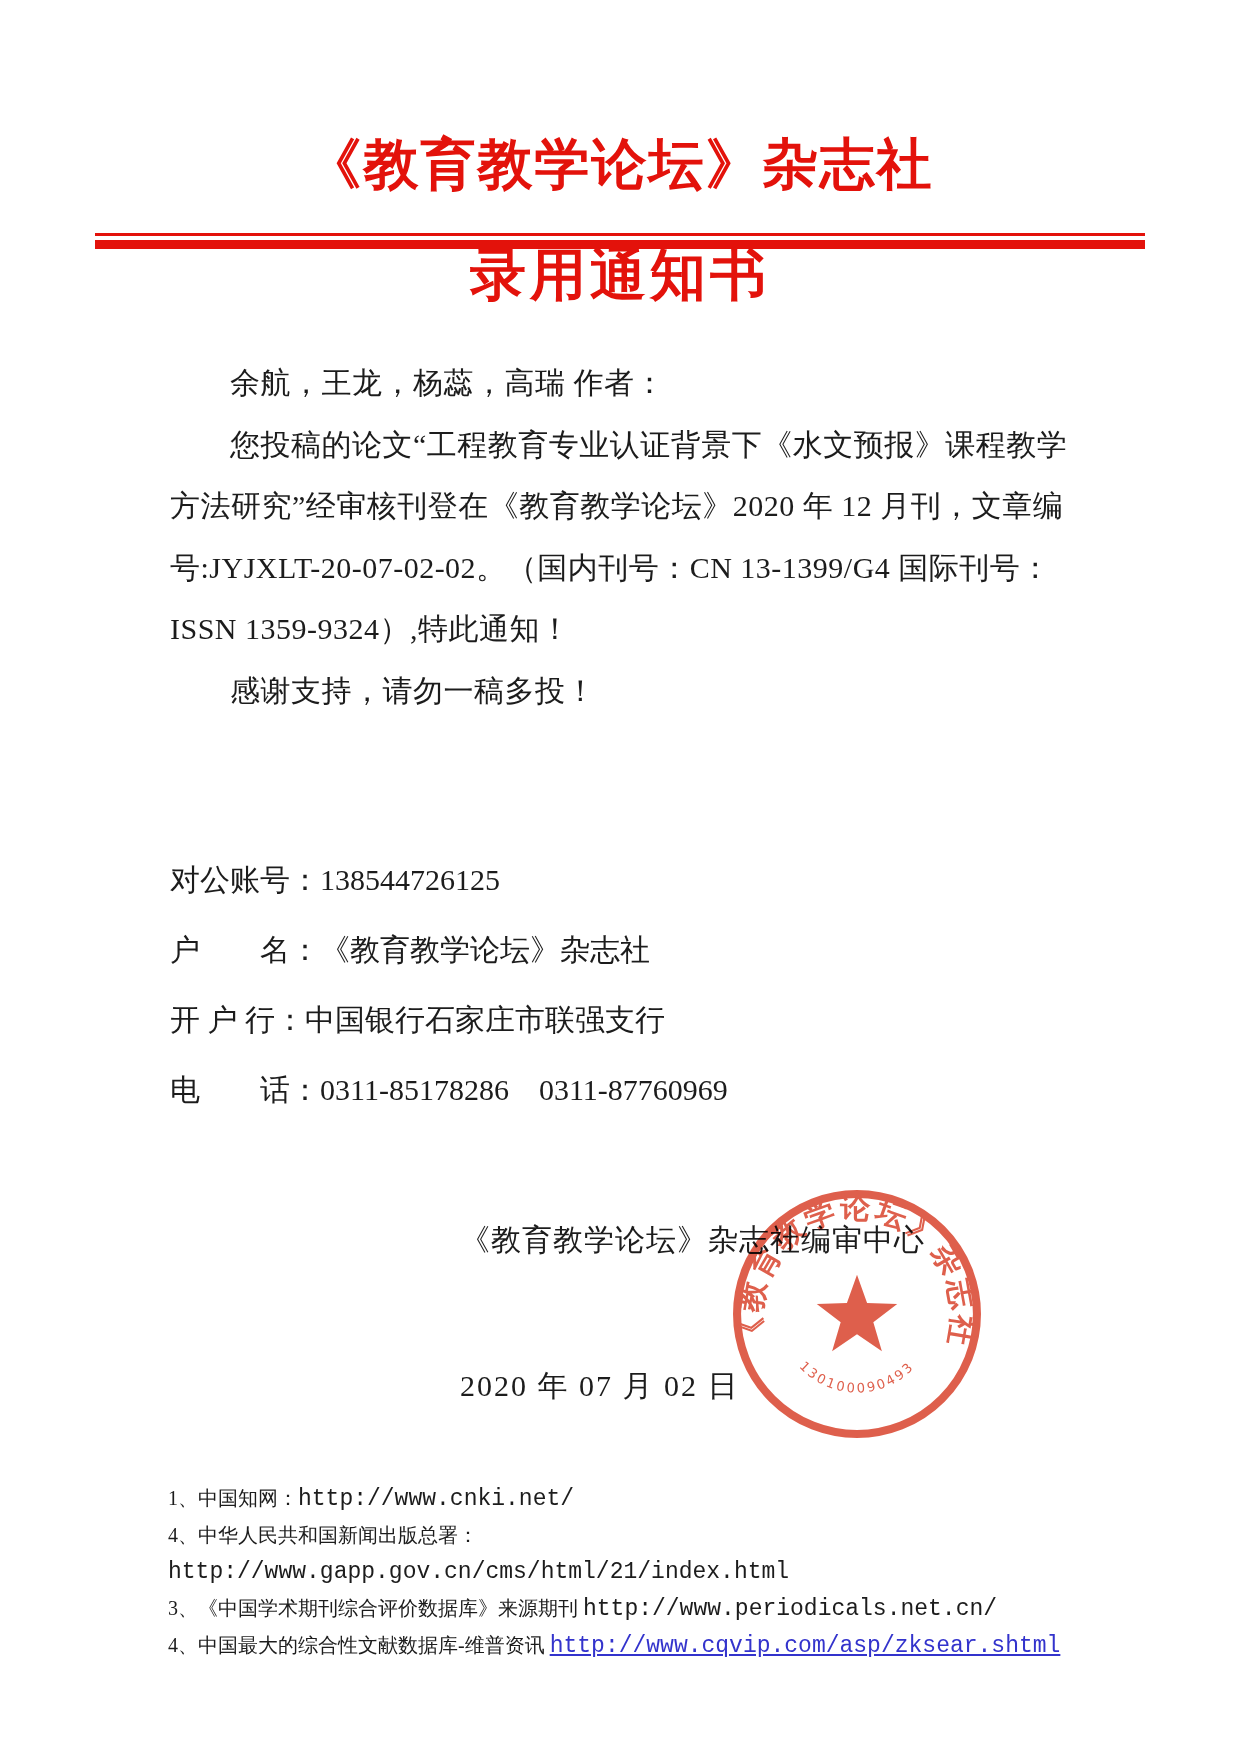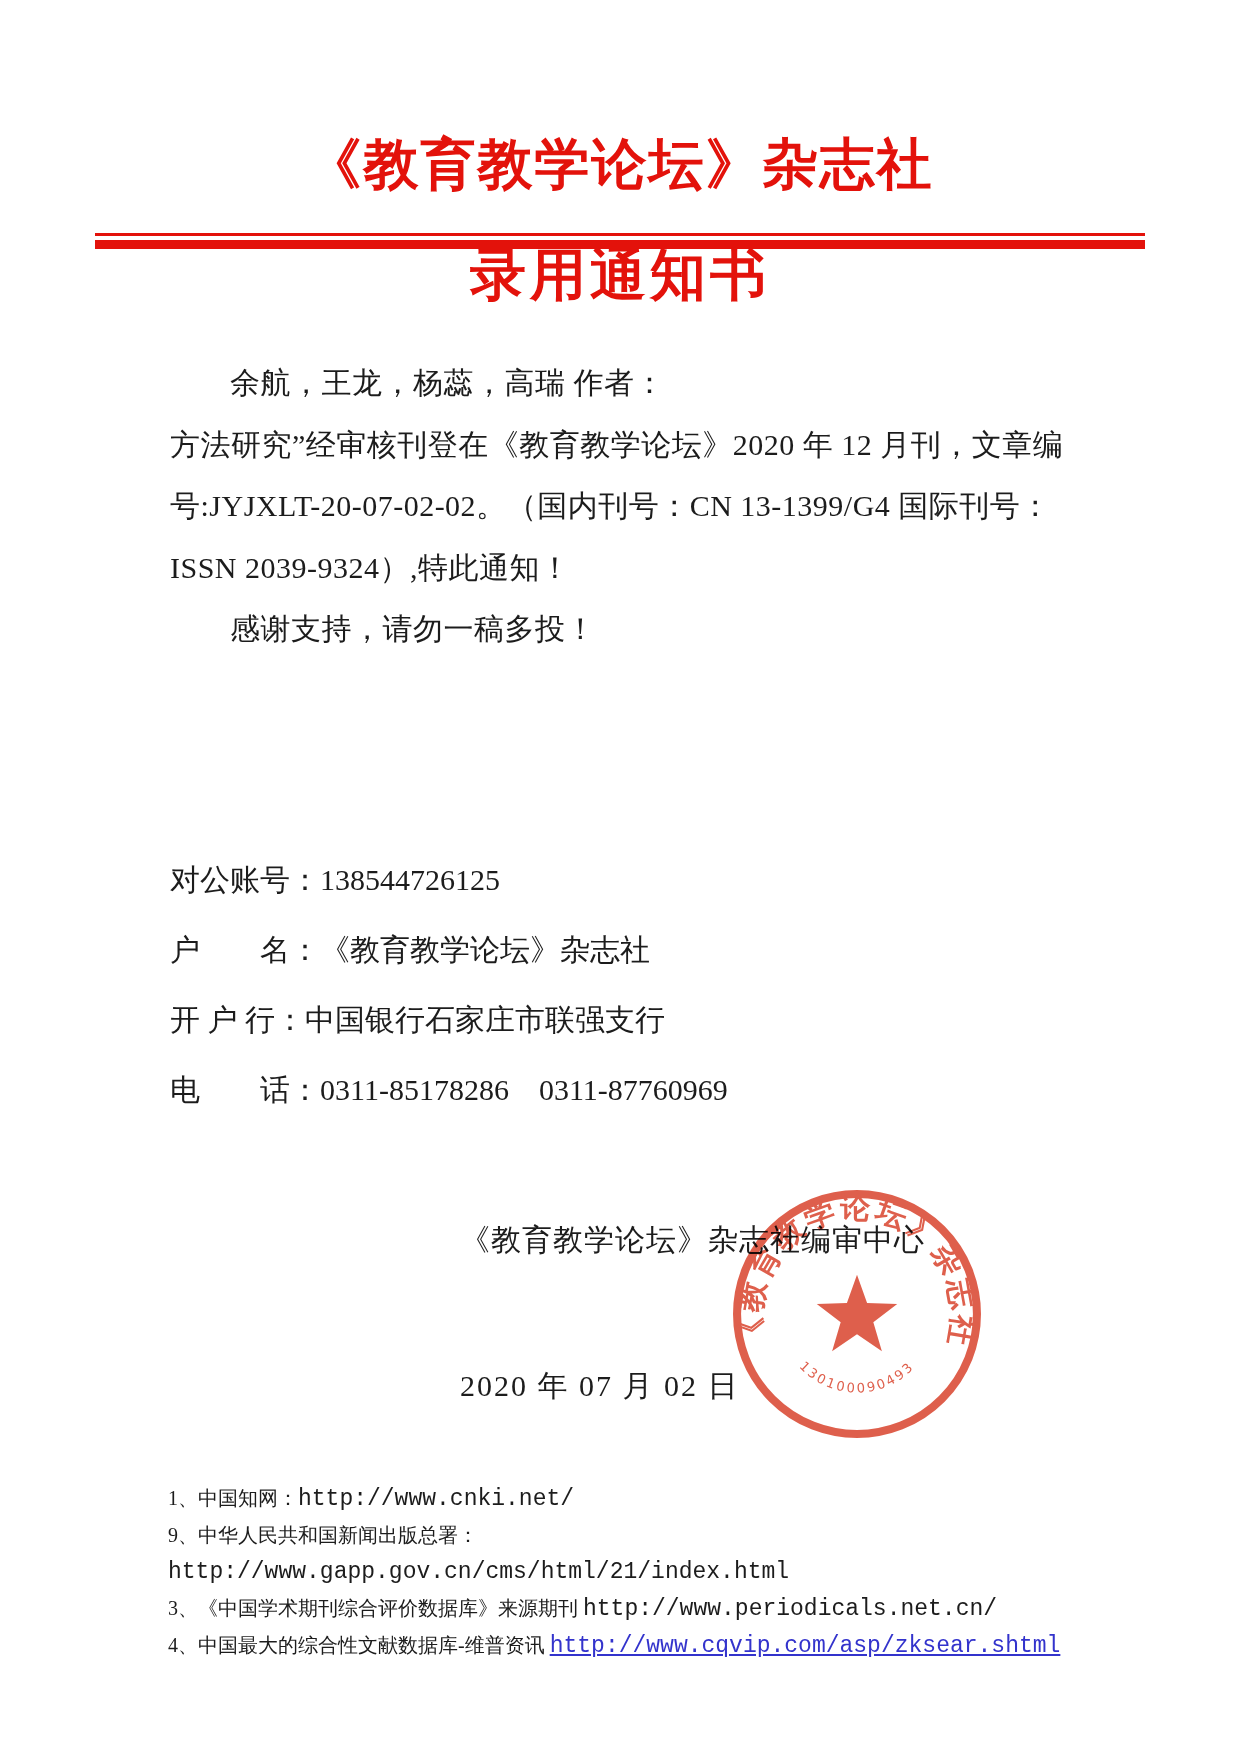--- a/index.html
+++ b/index.html
@@ -79,23 +79,24 @@
   <div class="rule">
     <div class="rule-thin"></div>
     <div class="rule-gap"></div>
     <div class="rule-thick"></div>
   </div>
 
   <h2 class="subtitle">录用通知书</h2>
 
   <div class="body-block" id="bodyLines">
       <div class="bline indent"><span class="u">余航，王龙，杨蕊，高瑞</span><span> 作者：</span></div>
+      <div class="bline indent"><span>您投稿的论文</span><span class="u">“工程教育专业认证背景下《水文预报》课程教学</span></div>
       <div class="bline"><span class="u">方法研究”</span><span>经审核刊登在《教育教学论坛》2020 年 12 月刊，</span><span class="u">文章编</span></div>
       <div class="bline"><span class="u">号:JYJXLT-20-07-02-02。</span><span>（国内刊号：CN 13-1399/G4 国际刊号：</span></div>
-      <div class="bline"><span>ISSN 2039-9324）,特此通知！</span></div>
+      <div class="bline"><span>ISSN 1359-9324）,特此通知！</span></div>
       <div class="bline indent"><span>感谢支持，请勿一稿多投！</span></div>
     </div>
 
   <div class="account-block" id="accountRows">
       <div class="acct-row"><span>对公账号：</span><span>138544726125</span></div>
       <div class="acct-row"><span>户　　名：</span><span>《教育教学论坛》杂志社</span></div>
       <div class="acct-row"><span>开 户 行：</span><span>中国银行石家庄市联强支行</span></div>
       <div class="acct-row"><span>电　　话：</span><span>0311-85178286　0311-87760969</span></div>
     </div>
 
@@ -112,18 +113,18 @@
       <textPath id="stampRingText" href="#arcTop" startOffset="50%" text-anchor="middle">《教育教学论坛》杂志社</textPath>
     </text>
     <polygon fill="#d9432c" points="125,86 135,114.2 164.9,115 141.2,133.3 149.7,162 125,145 100.3,162 108.8,133.3 85.1,115 115,114.2"></polygon>
     <text font-size="13" fill="#d9432c" letter-spacing="2.5" font-family="DejaVu Sans, sans-serif">
       <textPath id="stampSerial" href="#arcBottom" startOffset="50%" text-anchor="middle">130100090493</textPath>
     </text>
   </svg>
 
   <div class="footer" id="footerList">
       <div><span>1、中国知网：</span><span class="url">http://www.cnki.net/</span></div>
-      <div><span>9、中华人民共和国新闻出版总署：</span><span class="url">http://www.gapp.gov.cn/cms/html/21/index.html</span></div>
+      <div><span>4、中华人民共和国新闻出版总署：</span><span class="url">http://www.gapp.gov.cn/cms/html/21/index.html</span></div>
       <div><span>3、《中国学术期刊综合评价数据库》来源期刊 </span><span class="url">http://www.periodicals.net.cn/</span></div>
       <div><span>4、中国最大的综合性文献数据库-维普资讯 </span><span class="url link">http://www.cqvip.com/asp/zksear.shtml</span></div>
     </div>
 
 </div>
 
 </body></html>

